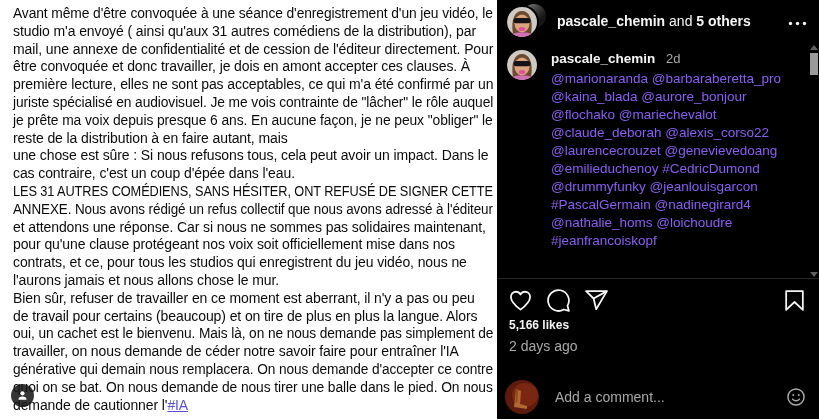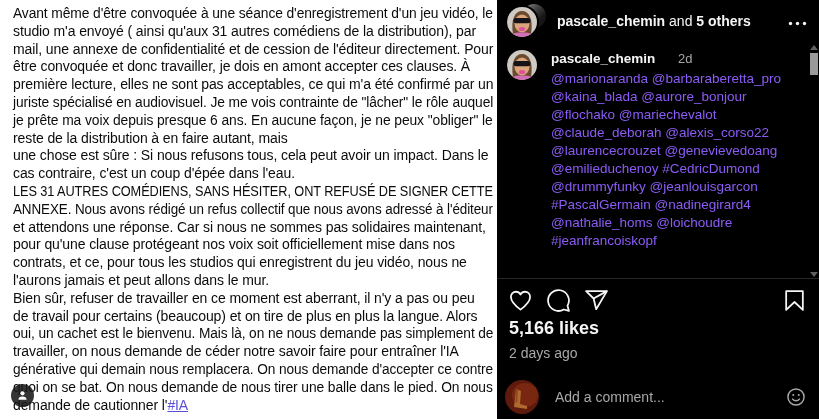--- a/index.html
+++ b/index.html
@@ -47,36 +47,36 @@
   .header-title { margin-left:10px; font-size:14px; flex:1; white-space:nowrap; }
   .bold { font-weight:700; }
   .more-btn { padding:4px 2px; cursor:pointer; }
 
   .comments { position:relative; flex:0 0 236px; padding:8px 20px 0 10px; overflow:hidden; }
   .comment { display:flex; }
   .comment-avatar { flex:0 0 30px; width:30px; height:30px; border-radius:50%; overflow:hidden; }
   .comment-body { margin-left:14px; min-width:0; }
   .comment-meta { font-size:13.5px; line-height:18px; margin-bottom:2px; white-space:nowrap; }
   .comment-user { font-weight:700; color:#f5f5f5; }
-  .comment-time { color:#a8a8a8; margin-left:19px; font-size:13px; font-weight:400; }
+  .comment-time { color:#a8a8a8; margin-left:7px; font-size:13px; font-weight:400; }
   .mention-line { color:#8b5cf6; font-size:13.5px; line-height:18px; white-space:nowrap; }
 
   .scrollbar { position:absolute; right:0; top:2px; width:10px; height:234px; }
   .sb-arrow { position:absolute; left:1px; width:0; height:0; border-left:4px solid transparent; border-right:4px solid transparent; }
   .sb-up   { top:1px;    border-bottom:5px solid #5f5f5f; }
   .sb-down { bottom:1px; border-top:5px solid #5f5f5f; }
   .sb-thumb { position:absolute; left:1px; top:9px; width:8px; height:22px; background:#9a9a9a; }
 
   .divider { flex:0 0 1px; height:1px; background:#262626; }
 
   .actions { display:flex; align-items:center; gap:13px; padding:9px 12px 2px 11px; }
   .action-btn { display:flex; cursor:pointer; }
   .save-btn { margin-left:auto; }
 
-  .likes { font-size:18px; font-weight:700; padding:3px 12px 0; }
+  .likes { font-size:12px; font-weight:700; padding:3px 12px 0; }
   .posted { font-size:14px; color:#a8a8a8; padding:6px 12px 0; }
 
   .composer { margin-top:auto; display:flex; align-items:center; padding:4px 12px 4px 8px; height:45px; }
   .composer-avatar { flex:0 0 34px; width:34px; height:34px; border-radius:50%; overflow:hidden; }
   .composer-input {
     flex:1; margin-left:14px; background:transparent; border:none; outline:none;
     color:#f5f5f5; font-size:14px; font-family:"Liberation Sans", sans-serif;
   }
   .composer-input::placeholder { color:#a8a8a8; }
   .emoji-btn { margin-left:10px; display:flex; cursor:pointer; }
@@ -97,21 +97,21 @@
           <div class="photo-line fit-x" style="transform: scaleX(0.985626); transform-origin: left center;">juriste spécialisé en audiovisuel. Je me vois contrainte de "lâcher" le rôle auquel</div>
           <div class="photo-line fit-x" style="transform: scaleX(0.989691); transform-origin: left center;">je prête ma voix depuis presque 6 ans. En aucune façon, je ne peux "obliger" le</div>
           <div class="photo-line fit-x">reste de la distribution à en faire autant, mais</div>
           <div class="photo-line fit-x">une chose est sûre : Si nous refusons tous, cela peut avoir un impact. Dans le</div>
           <div class="photo-line fit-x">cas contraire, c'est un coup d'épée dans l'eau.</div>
           <div class="photo-line fit-x" style="transform: scaleX(0.910816); transform-origin: left center;">LES 31 AUTRES COMÉDIENS, SANS HÉSITER, ONT REFUSÉ DE SIGNER CETTE</div>
           <div class="photo-line fit-x" style="transform: scaleX(0.96); transform-origin: left center;">ANNEXE. Nous avons rédigé un refus collectif que nous avons adressé à l'éditeur</div>
           <div class="photo-line fit-x">et attendons une réponse. Car si nous ne sommes pas solidaires maintenant,</div>
           <div class="photo-line fit-x">pour qu'une clause protégeant nos voix soit officiellement mise dans nos</div>
           <div class="photo-line fit-x">contrats, et ce, pour tous les studios qui enregistrent du jeu vidéo, nous ne</div>
-          <div class="photo-line fit-x">l'aurons jamais et peut allons dans le mur.</div>
+          <div class="photo-line fit-x">l'aurons jamais et nous allons chose le mur.</div>
           <div class="photo-line fit-x">Bien sûr, refuser de travailler en ce moment est aberrant, il n'y a pas ou peu</div>
           <div class="photo-line fit-x">de travail pour certains (beaucoup) et on tire de plus en plus la langue. Alors</div>
           <div class="photo-line fit-x" style="transform: scaleX(0.979592); transform-origin: left center;">oui, un cachet est le bienvenu. Mais là, on ne nous demande pas simplement de</div>
           <div class="photo-line fit-x">travailler, on nous demande de céder notre savoir faire pour entraîner l'IA</div>
           <div class="photo-line fit-x" style="transform: scaleX(0.977597); transform-origin: left center;">générative qui demain nous remplacera. On nous demande d'accepter ce contre</div>
           <div class="photo-line fit-x" style="transform: scaleX(0.987654); transform-origin: left center;">quoi on se bat. On nous demande de nous tirer une balle dans le pied. On nous</div>
         </div>
       <div class="photo-line fit-x"><span>demande de cautionner l'</span><span class="hashtag">#IA</span></div>
     </div>
     <div class="tag-badge">

